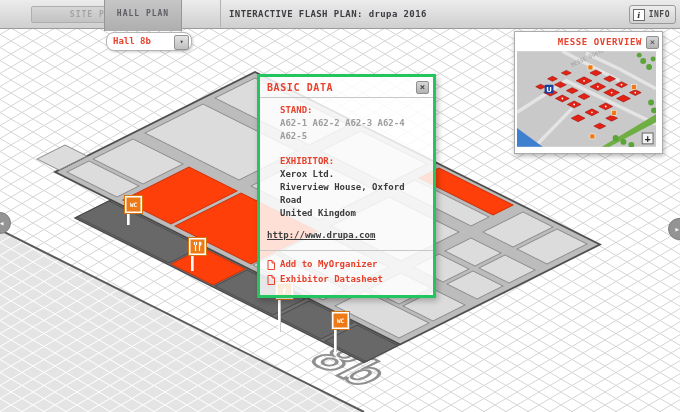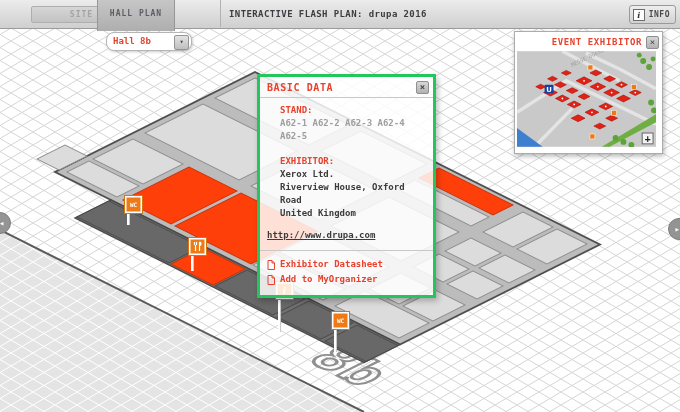--- a/index.html
+++ b/index.html
@@ -4,21 +4,21 @@
 <style>
   html,body{margin:0;padding:0;background:#888;}
   .screen{position:relative;width:680px;height:412px;overflow:hidden;background:#fff;
           font-family:"DejaVu Sans Mono",monospace;-webkit-font-smoothing:none;}
   
   .topbar{position:absolute;left:0;top:0;width:680px;height:28px;
           background:linear-gradient(#ececec,#cfcfcf);border-bottom:1px solid #9b9b9b;z-index:40;}
   .tab{position:absolute;font-size:8px;font-weight:bold;letter-spacing:1px;text-align:center;cursor:pointer;}
   .tab-site{left:31px;top:6px;width:64px;height:15px;line-height:15px;
             background:linear-gradient(#d6d6d6,#c3c3c3);border:1px solid #aeaeae;border-radius:2px;color:#a4a4a8;padding-left:32px;}
-  .tab-hall{left:97px;top:0;width:76px;height:31px;line-height:27px;
+  .tab-hall{left:104px;top:0;width:76px;height:31px;line-height:27px;
             background:linear-gradient(#c6c6c6,#aeaeae);border-left:1px solid #969696;border-right:1px solid #969696;color:#5d5d64;}
   .bar-sep{position:absolute;left:220px;top:0;width:1px;height:27px;background:#b2b2b2;}
   .bar-title{position:absolute;left:229px;top:0;height:28px;line-height:28px;
              font-size:9px;font-weight:bold;letter-spacing:.4px;color:#3d3d42;}
   .info-btn{position:absolute;right:4px;top:5px;height:15px;padding:1px 5px 1px 3px;display:flex;align-items:center;gap:4px;
             background:linear-gradient(#eee,#d2d2d2);border:1px solid #9a9a9a;border-radius:3px;cursor:pointer;}
   .i-box{width:10px;height:10px;background:#fff;border:1px solid #6d6d6d;font:italic bold 8px "DejaVu Serif",serif;
          color:#333;text-align:center;line-height:10px;}
   .info-lbl{font-size:8px;font-weight:bold;letter-spacing:.5px;color:#4a4a4a;}
   
@@ -201,36 +201,36 @@
         <div class="ln dark">United Kingdom</div>
         <div><span class="weblink">http://www.drupa.com</span></div>
       </div>
       <div class="pop-div"></div>
       <div class="pop-actions">
         <div class="act red">
           <svg class="doc-ic" width="8" height="10" viewBox="0 0 8 10">
             <path d="M1,0.5 H5 L7.5,3 V9.5 H1 Z" fill="none" stroke="#e8412c" stroke-width="1"></path>
             <path d="M5,0.5 V3 H7.5" fill="none" stroke="#e8412c" stroke-width="1"></path>
           </svg>
-          <span>Exhibitor Datasheet</span>
+          <span>Add to MyOrganizer</span>
         </div>
         <div class="act red">
           <svg class="doc-ic" width="8" height="10" viewBox="0 0 8 10">
             <path d="M1,0.5 H5 L7.5,3 V9.5 H1 Z" fill="none" stroke="#e8412c" stroke-width="1"></path>
             <path d="M5,0.5 V3 H7.5" fill="none" stroke="#e8412c" stroke-width="1"></path>
           </svg>
-          <span>Add to MyOrganizer</span>
+          <span>Exhibitor Datasheet</span>
         </div>
       </div>
     </div>
 
     
     <div class="minimap">
       <div class="mm-head">
-        <span class="mm-title red">EVENT EXHIBITOR</span>
+        <span class="mm-title red">MESSE OVERVIEW</span>
         <span class="closebox">×</span>
       </div>
       <svg width="139" height="96" viewBox="0 0 141 97">
         <rect x="0" y="0" width="141" height="97" fill="#c9c9c9"></rect>
 
         <g stroke="#e4e4e4" stroke-width="3.5" fill="none">
           <path d="M0,62 L50,30 L141,74"></path>
           <path d="M46,0 L104,30"></path>
           <path d="M18,97 L56,58"></path>
           <path d="M141,38 L104,18 L70,2"></path>

